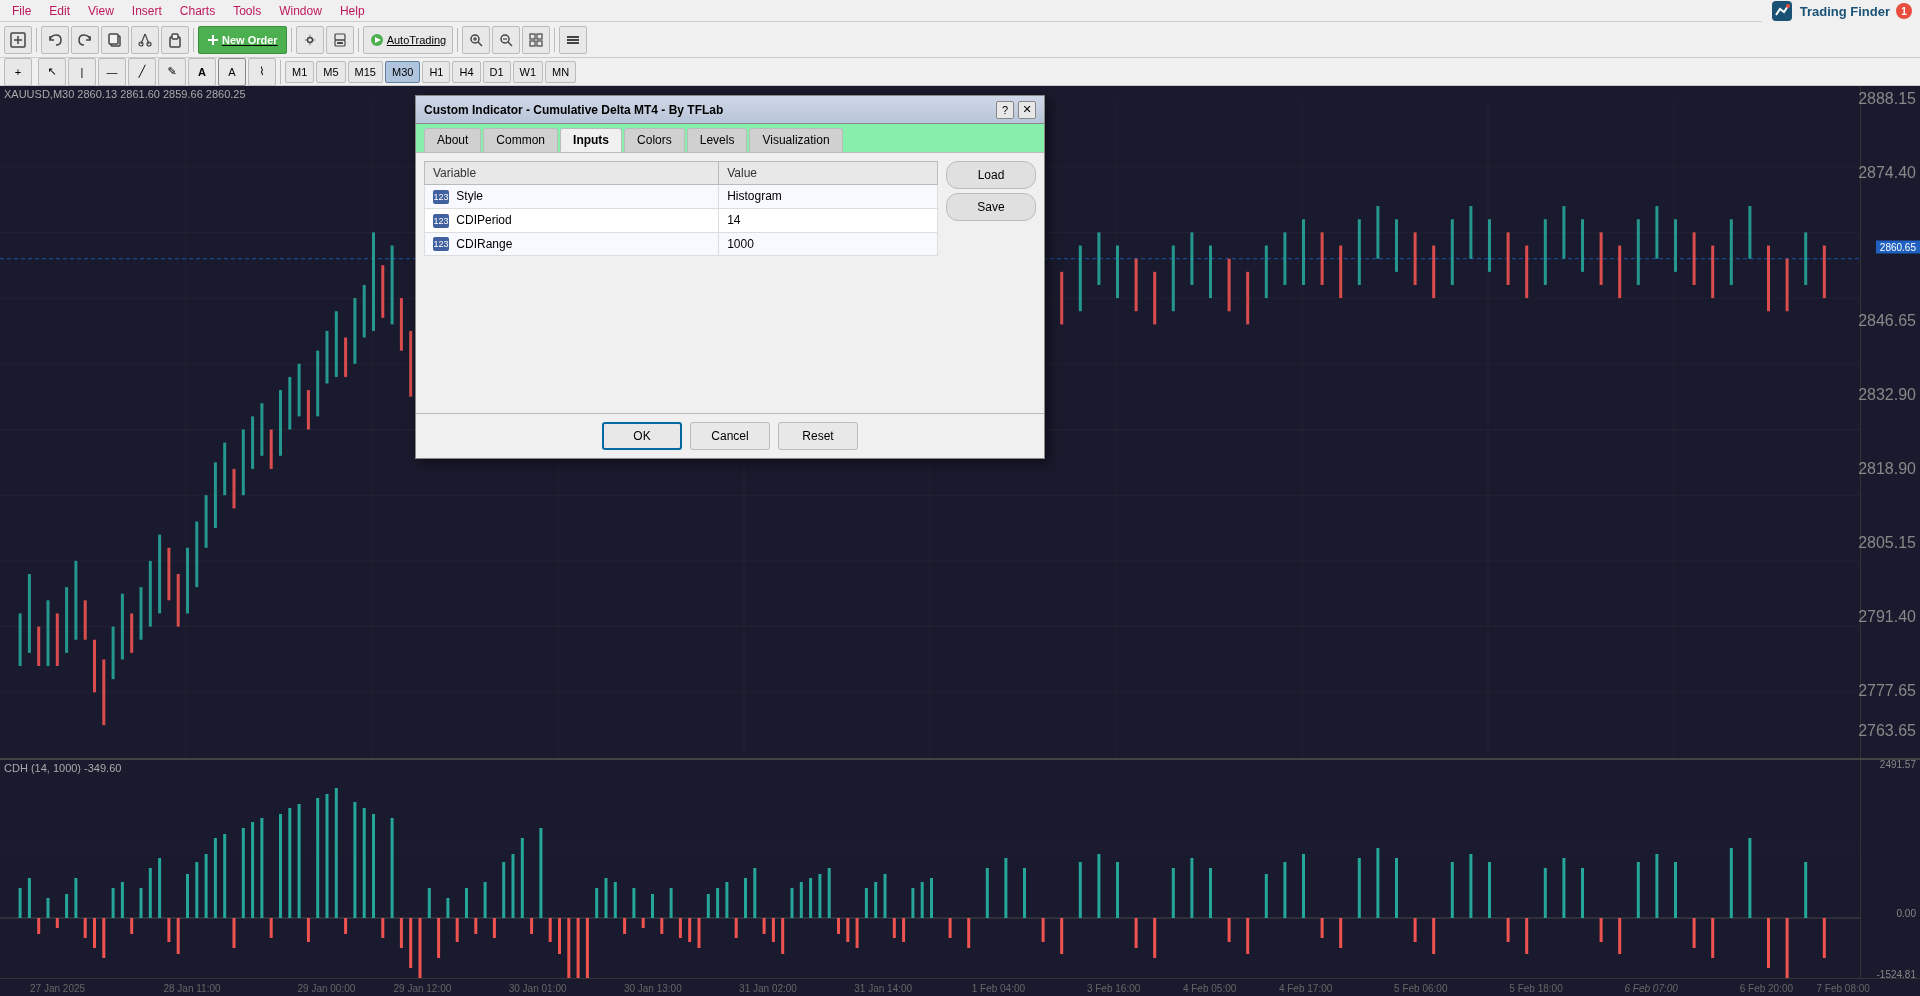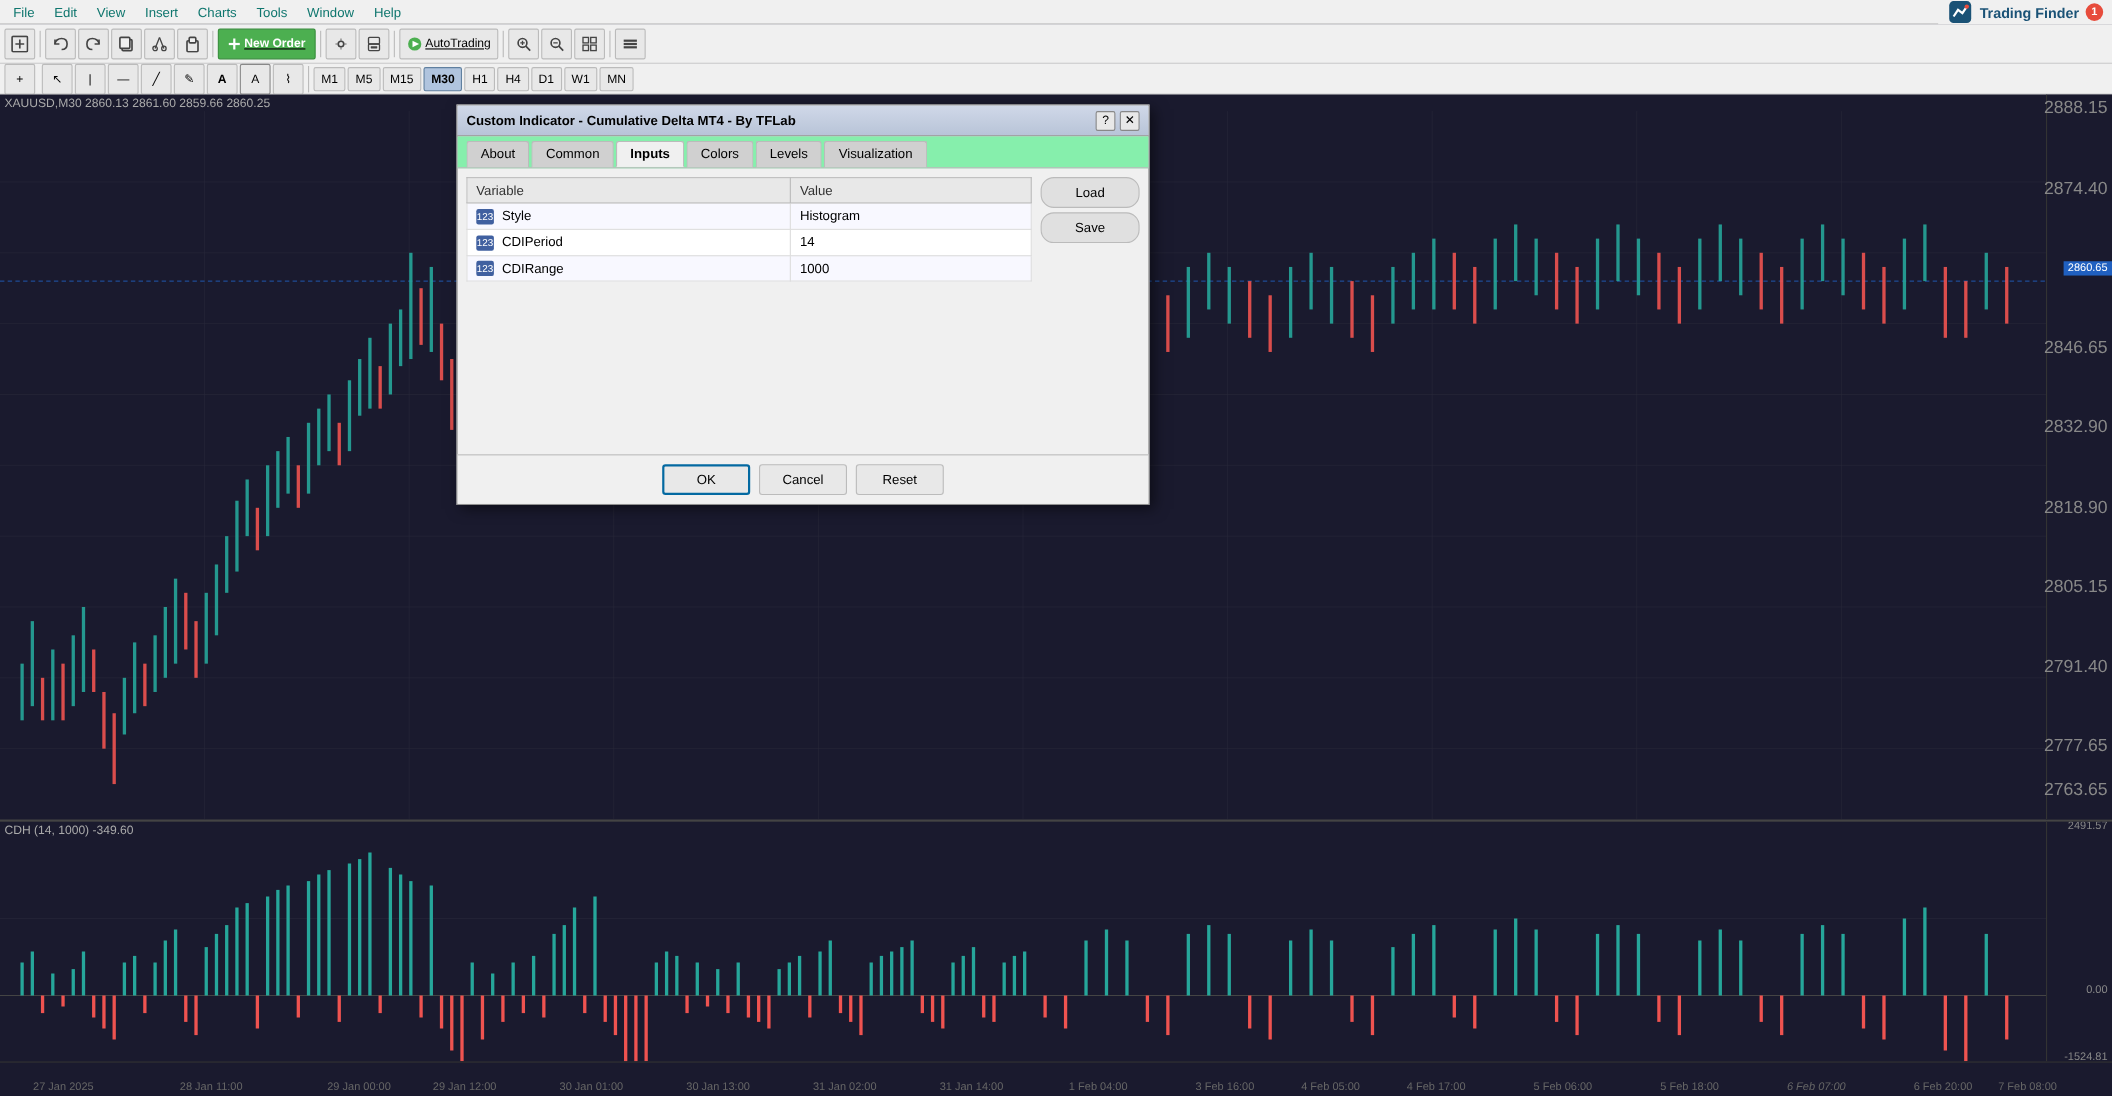--- a/index.html
+++ b/index.html
@@ -12,21 +12,21 @@
       display: flex;
       align-items: center;
       border-bottom: 1px solid #ccc;
       padding: 0 4px;
       gap: 2px;
     }
     .menu-item {
       padding: 2px 8px;
       cursor: pointer;
       font-size: 12px;
-      color: #0f766e;
+      color: #be185d;
     }
 
     
     #toolbar {
       background: #f0f0f0;
       height: 36px;
       display: flex;
       align-items: center;
       border-bottom: 1px solid #ccc;
       padding: 0 4px;
@@ -75,21 +75,21 @@
       padding: 0 6px;
       background: #e8e8e8;
       border: 1px solid #bbb;
       border-radius: 2px;
       cursor: pointer;
       font-size: 11px;
       display: flex;
       align-items: center;
       justify-content: center;
     }
-    .tf-btn.active { background: #b0c4de; border-color: #6080a0; font-weight: bold; }
+    .tf-btn.active { background: #b0c4de; border-color: #6080a0; font-weight: normal; }
 
     
     #chart-container {
       position: relative;
       width: 1920px;
       height: calc(996px - 22px - 36px - 28px);
       display: flex;
       flex-direction: column;
     }
 
@@ -937,21 +937,21 @@
       <rect x="98%" y="70%" width="3" height="20%" fill="#ef5350"></rect>
     </svg>
 
     <div id="indicator-price-axis">
       <div class="ind-price-label" style="top: 2%;">2491.57</div>
       <div class="ind-price-label" style="top: 70%;">0.00</div>
       <div class="ind-price-label" style="top: 98%;">-1524.81</div>
     </div>
   </div>
 
-  <div id="time-axis" style="height:31px; background:#1a1a2e; border-top:1px solid #333; position:relative;">
+  <div id="time-axis" style="height:18px; background:#1a1a2e; border-top:1px solid #333; position:relative;">
     <div class="time-label" style="left:3%;">27 Jan 2025</div>
     <div class="time-label" style="left:10%;">28 Jan 11:00</div>
     <div class="time-label" style="left:17%;">29 Jan 00:00</div>
     <div class="time-label" style="left:22%;">29 Jan 12:00</div>
     <div class="time-label" style="left:28%;">30 Jan 01:00</div>
     <div class="time-label" style="left:34%;">30 Jan 13:00</div>
     <div class="time-label" style="left:40%;">31 Jan 02:00</div>
     <div class="time-label" style="left:46%;margin-top:40px;">31 Jan 14:00</div>
     <div class="time-label" style="left:52%;">1 Feb 04:00</div>
     <div class="time-label" style="left:58%;">3 Feb 16:00</div>

